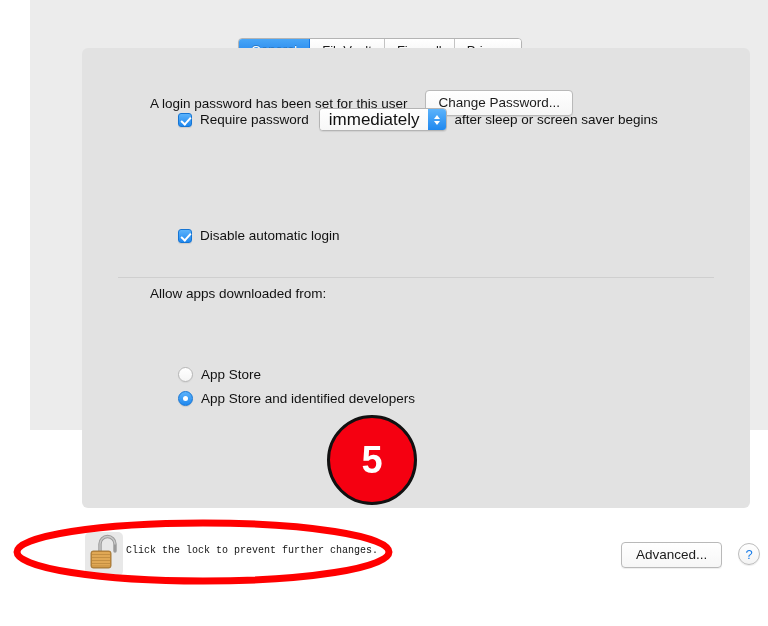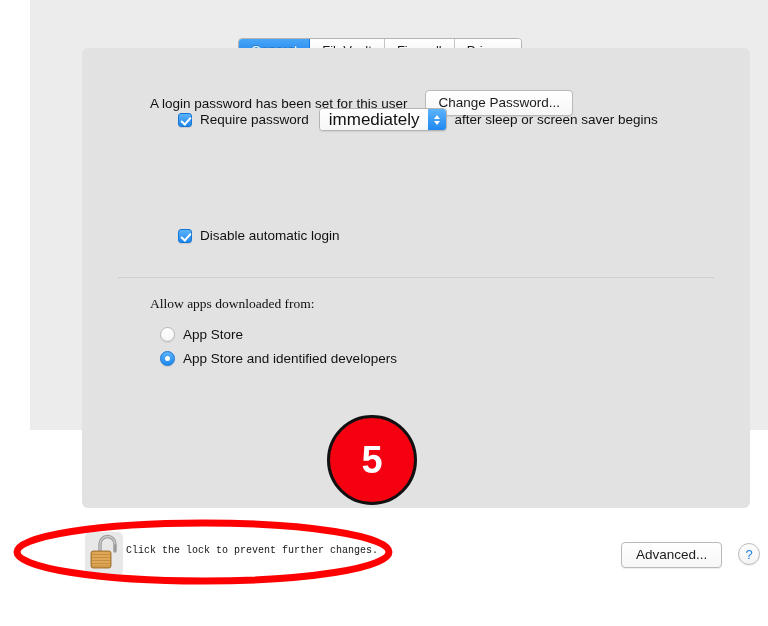--- a/index.html
+++ b/index.html
@@ -202,30 +202,30 @@
     top: 229px;
     width: 596px;
     height: 1px;
     background: #cfcfcf;
   }
 
   
   #allow-heading {
     position: absolute;
     left: 68px;
-    top: 248px;
+    top: 238px;
     font-size: 13.5px;
     color: #111;
-    font-family: Liberation Serif, serif;
   }
   .radio-row {
     position: absolute;
-    left: 78px;
-    display: flex;
-    align-items: center;
+    left: 96px;
+    display: flex;
+    align-items: center;
+    margin-top: 40px;
   }
   #radio-row-1 { top: 279px; }
   #radio-row-2 { top: 303px; }
   .radio {
     width: 15px;
     height: 15px;
     border-radius: 50%;
     flex: 0 0 auto;
     position: relative;
     box-sizing: border-box;

